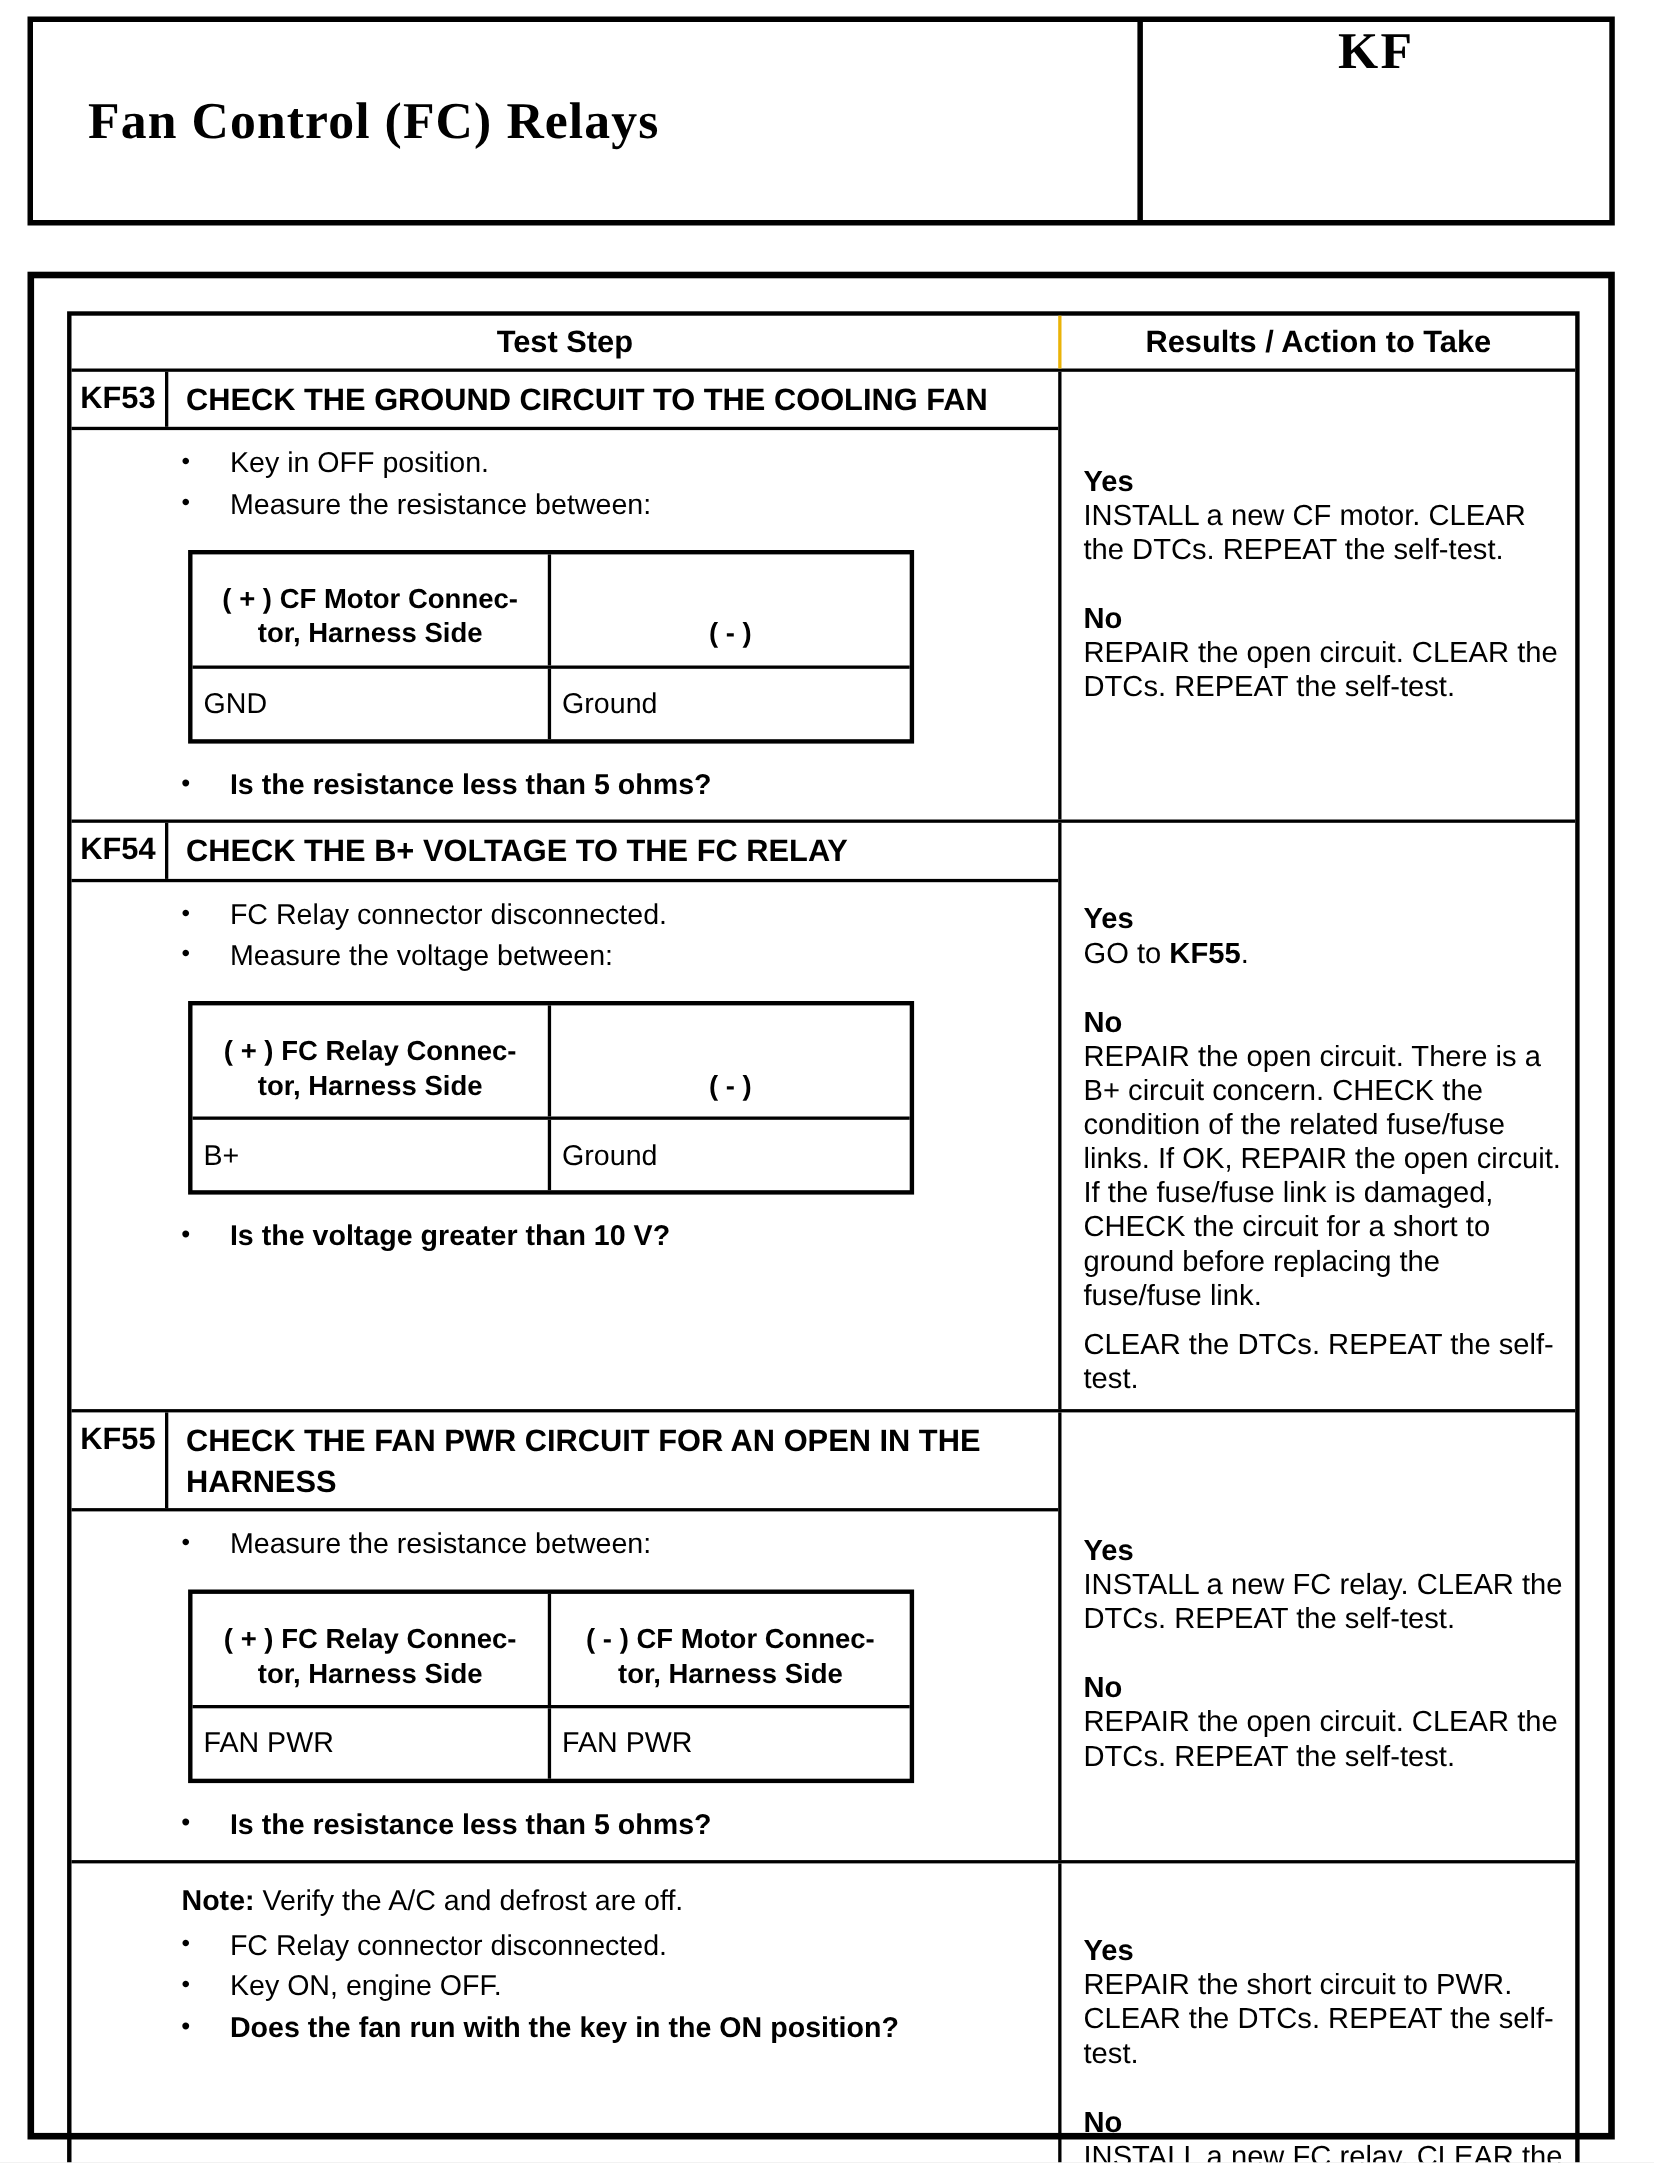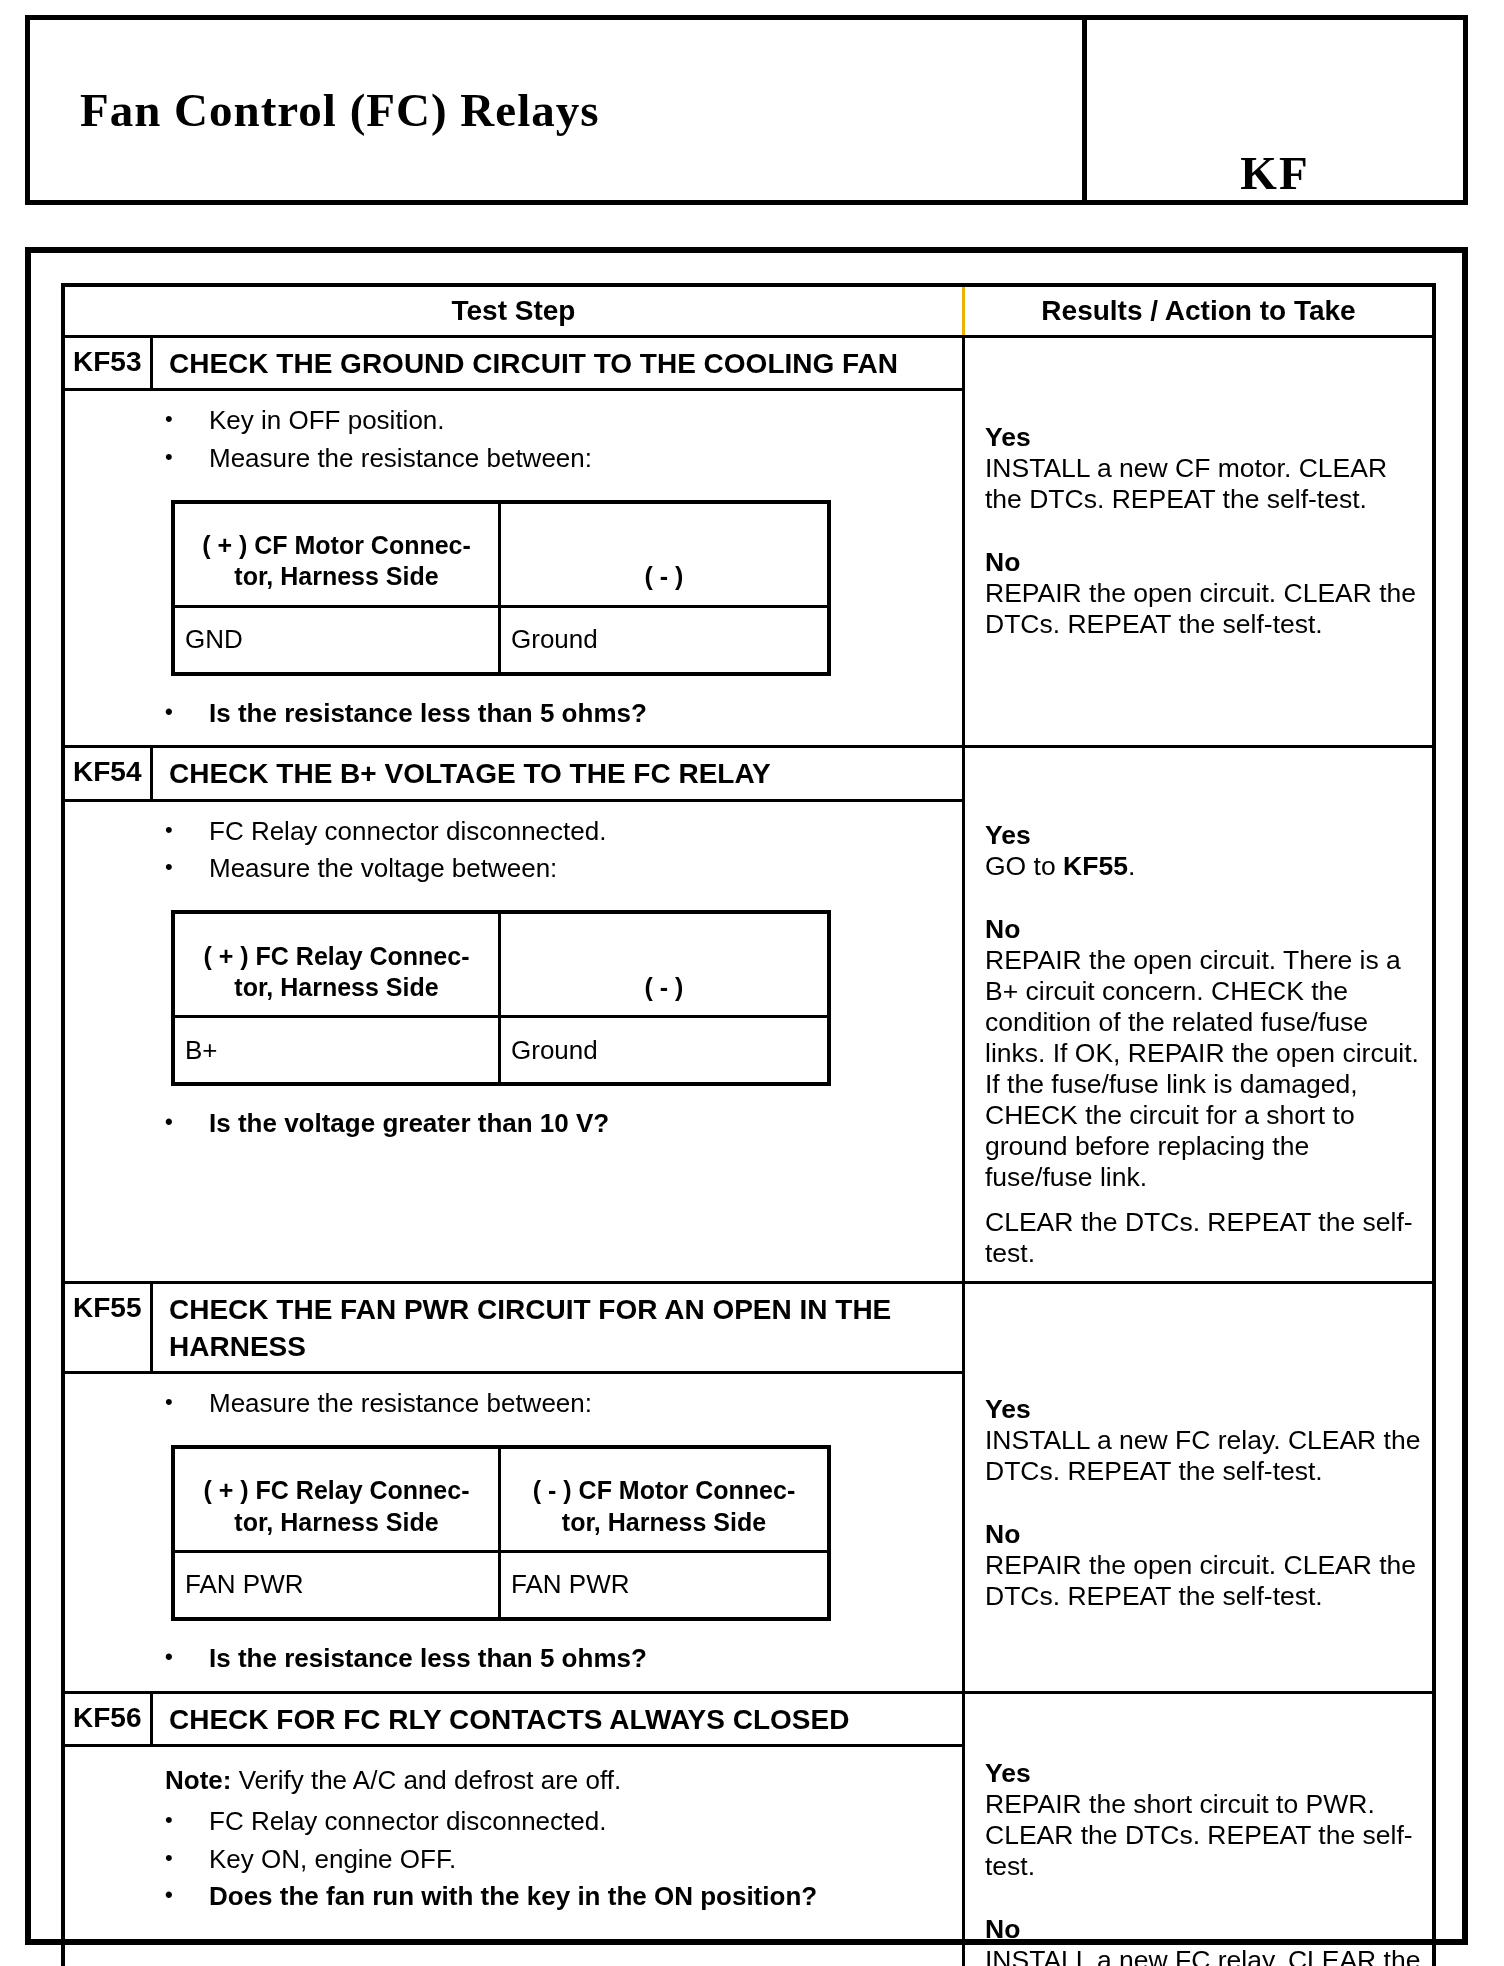--- a/index.html
+++ b/index.html
@@ -27,22 +27,22 @@
     display:flex; align-items:center;
     padding-left:50px;
   }
   .header-title {
     font-family:"Liberation Serif", serif;
     font-weight:bold;
     font-size:47px;
     letter-spacing:1px;
   }
   .header-right {
-    width:376px;
-    display:flex; align-items:flex-end; justify-content:center;
+    width:424px;
+    display:flex; align-items:flex-start; justify-content:center;
   }
   .header-code {
     font-family:"Liberation Serif", serif;
     font-weight:bold;
     font-size:47px;
     letter-spacing:2px;
   }
 
   
   .outer-box {
@@ -275,24 +275,20 @@
         <div class="step-right pt-kf55">
           <div class="res-label">Yes</div>
           <div class="res-text">INSTALL a new FC relay. CLEAR the DTCs. REPEAT the self-test.</div>
           <div class="res-label">No</div>
           <div class="res-text">REPAIR the open circuit. CLEAR the DTCs. REPEAT the self-test.</div>
         </div>
       </div>
 
       <div class="step-row">
         <div class="step-left">
-          <div class="label-bar">
-            <div class="step-id">KF56</div>
-            <div class="step-title">CHECK FOR FC RLY CONTACTS ALWAYS CLOSED</div>
-          </div>
           <div class="step-body bh-kf56">
             <div class="note-line"><b>Note:</b><span> Verify the A/C and defrost are off.</span></div>
             <div class="bullet">
               <span class="dot">•</span>
               <span>FC Relay connector disconnected.</span>
             </div>
             <div class="bullet">
               <span class="dot">•</span>
               <span>Key ON, engine OFF.</span>
             </div>

